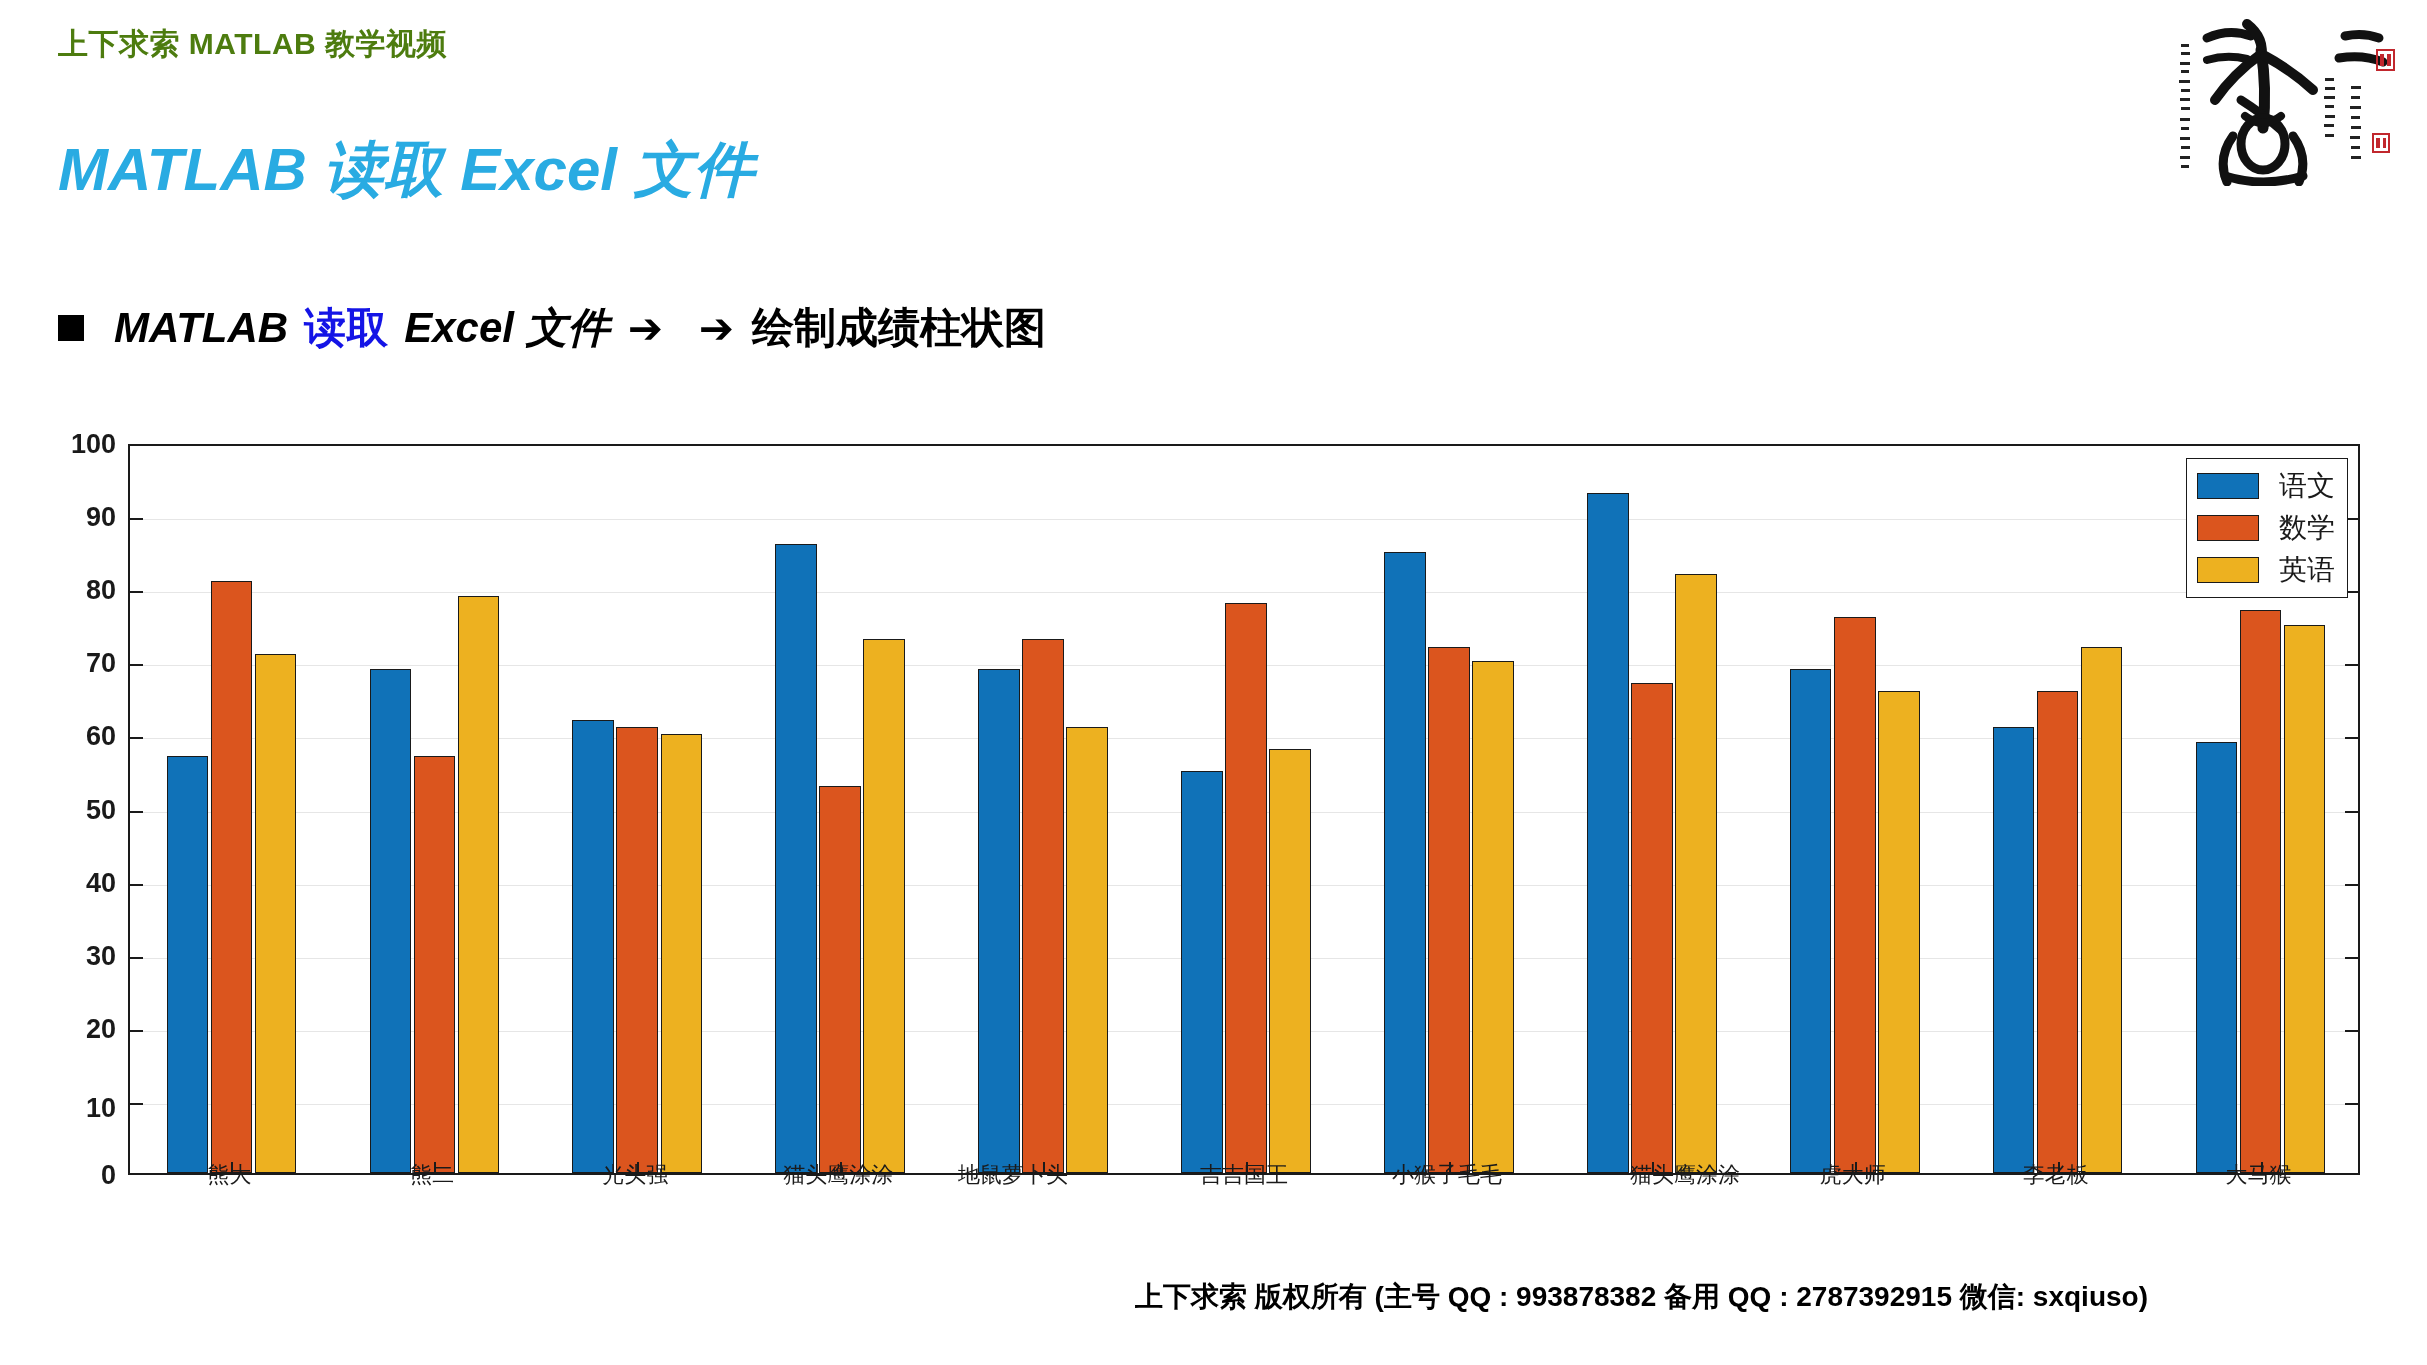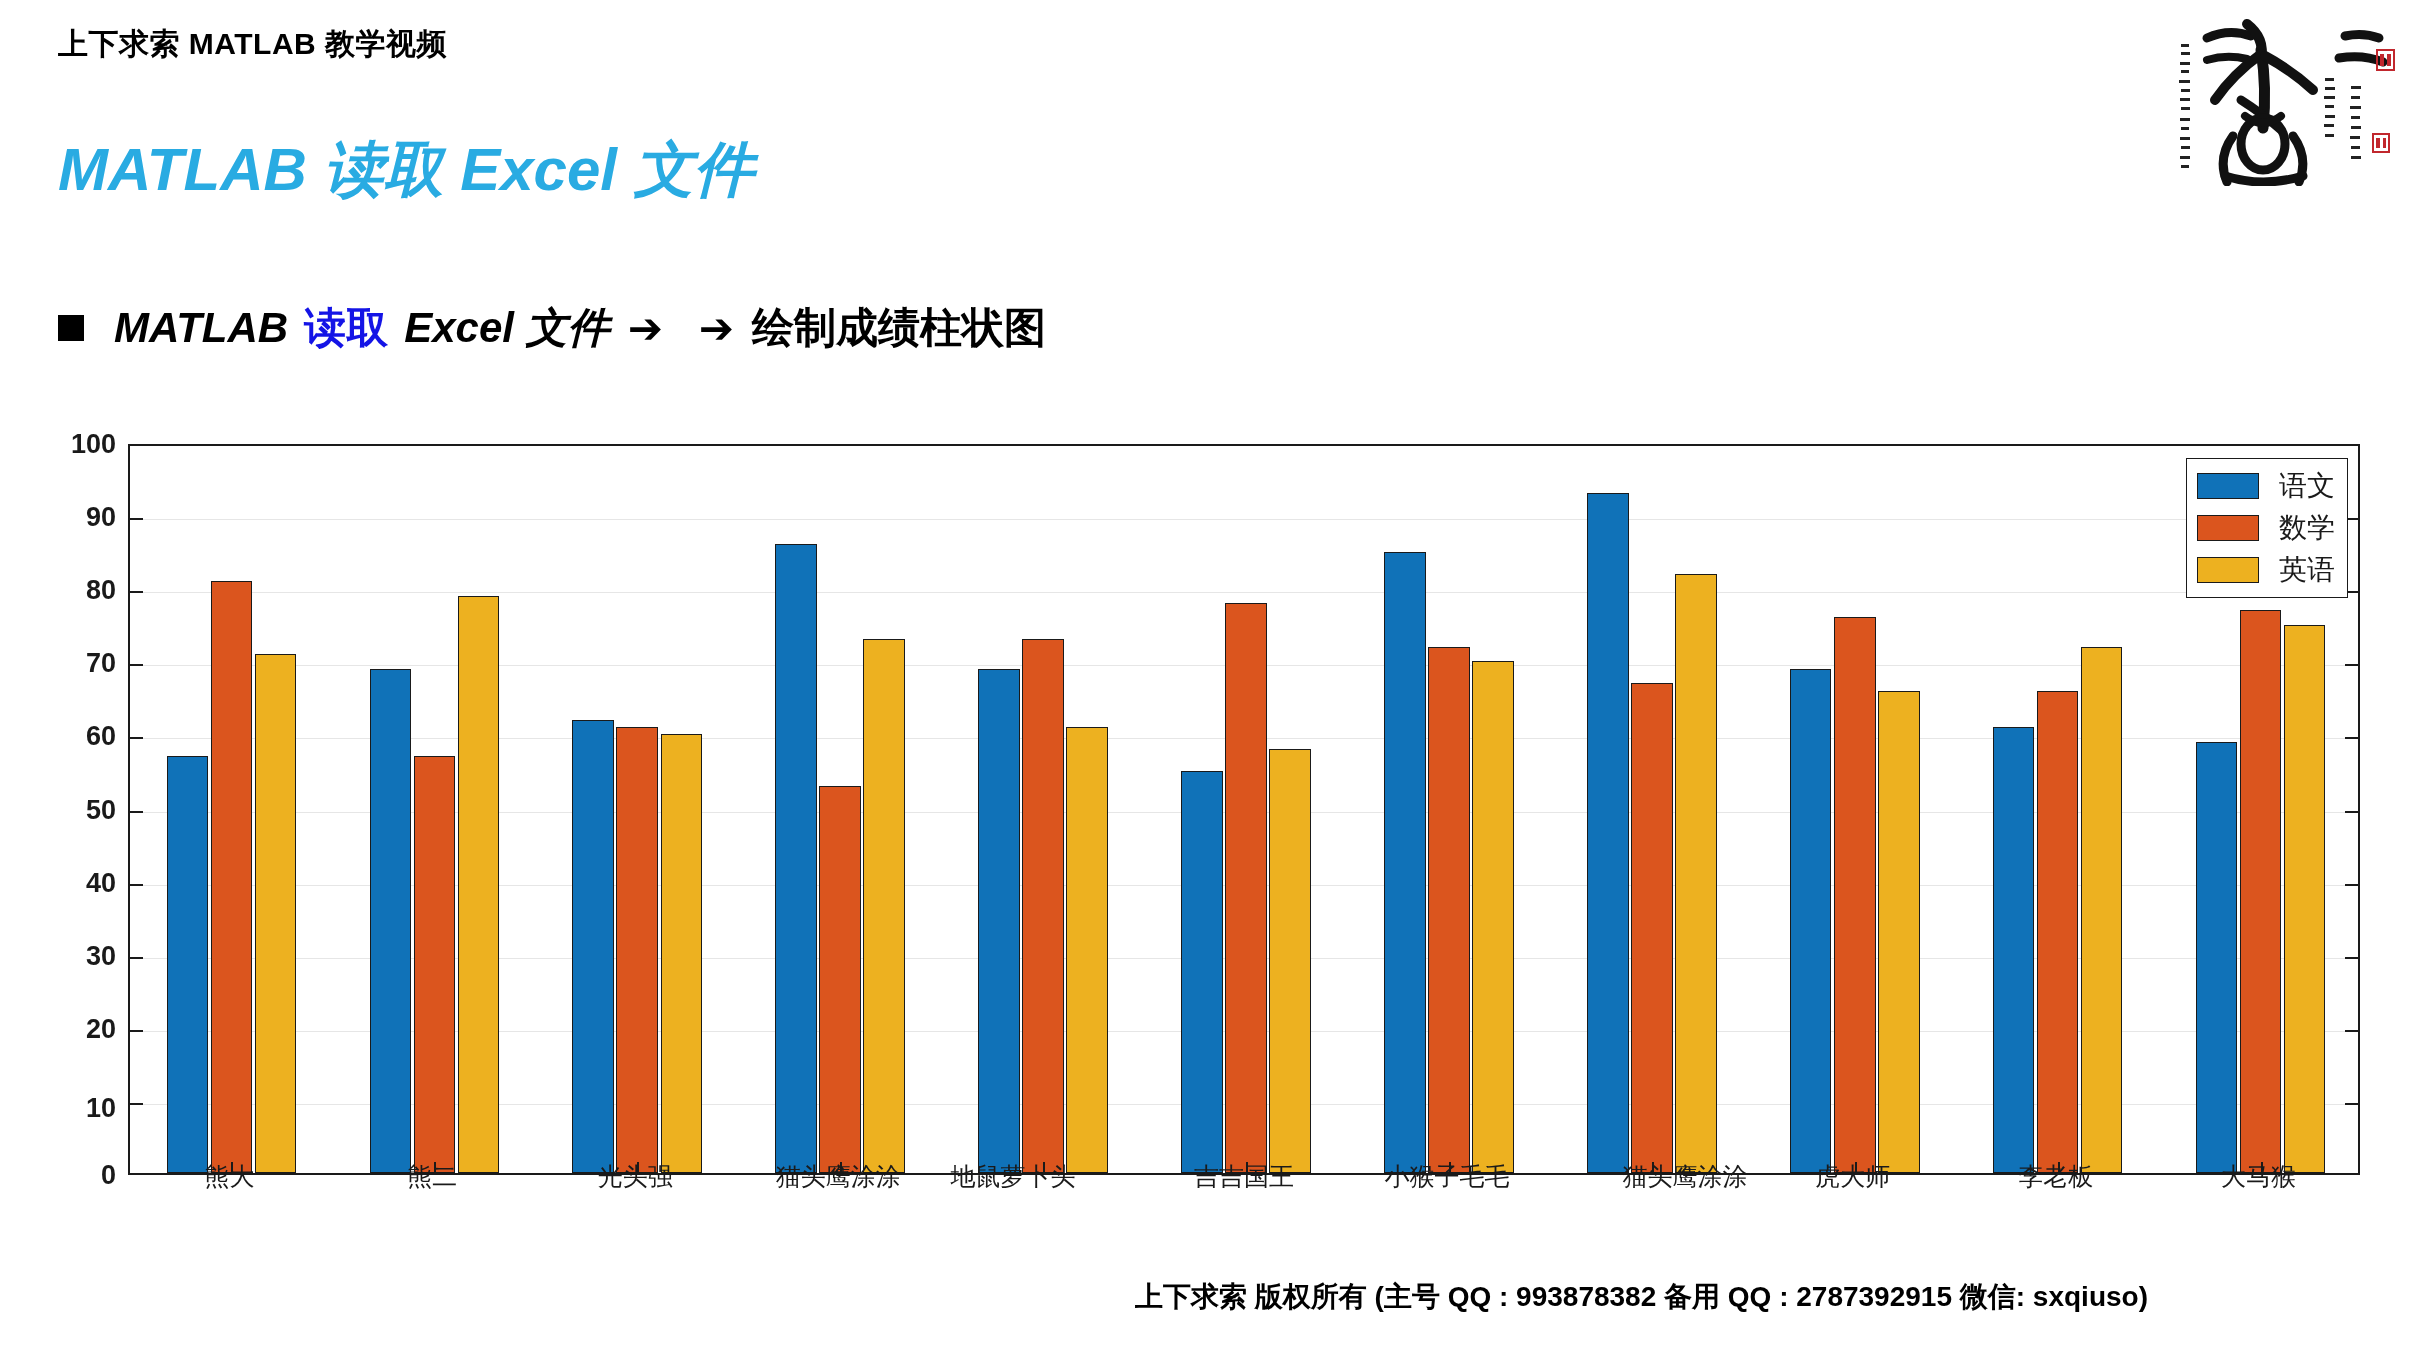--- a/index.html
+++ b/index.html
@@ -8,21 +8,21 @@
     width:2427px; height:1365px;
     background:#ffffff;
     font-family:"Liberation Sans","DejaVu Sans",sans-serif;
     overflow:hidden;
     position:relative;
   }
 
   
   .hdr-kicker{
     position:absolute; left:58px; top:24px;
-    font-size:30px; font-weight:bold; color:#000000;
+    font-size:30px; font-weight:bold; color:#4d7c0f;
     letter-spacing:.5px; white-space:nowrap;
   }
   .slide-title{
     position:absolute; left:58px; top:130px;
     font-size:60px; font-weight:bold; font-style:italic;
     color:#29ABE2; white-space:nowrap;
   }
 
   
   .logo{
@@ -80,21 +80,21 @@
     text-align:right; white-space:nowrap;
   }
   .ylabels{
     position:absolute; left:0; top:26px; width:58px; height:731px;
   }
   .xtick{
     position:absolute; bottom:0; width:2px; height:11px; background:#1a1a1a;
   }
   .xlabel{
     position:absolute; top:742px; transform:translateX(-50%);
-    font-size:25px; color:#1a1a1a; white-space:nowrap;
+    font-size:22px; color:#1a1a1a; white-space:nowrap;
     font-family:"DejaVu Sans","Liberation Sans",sans-serif;
   }
   .group{
     position:absolute; bottom:0; top:0;
   }
   .bar{
     position:absolute; bottom:0;
     border:1.5px solid #1a1a1a;
   }
   .bar.s0{ background:#1072B8; }

